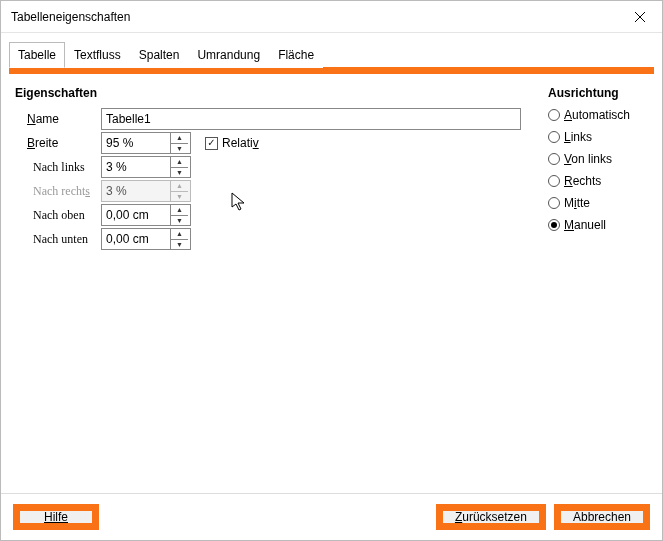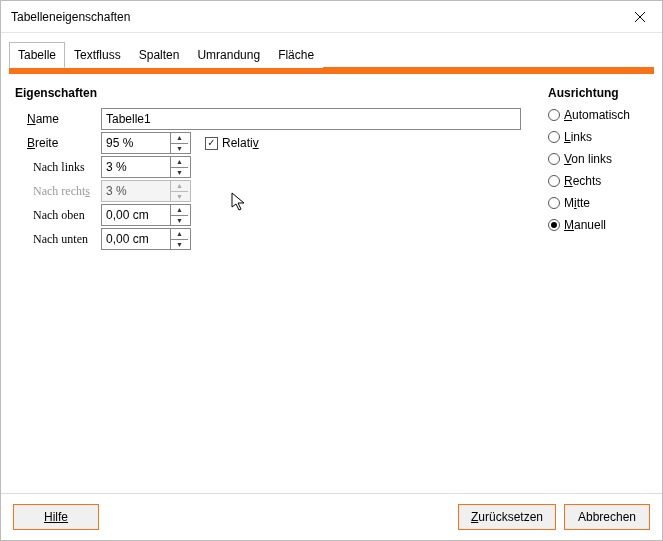--- a/index.html
+++ b/index.html
@@ -174,21 +174,21 @@
     border-top: 1px solid #ddd;
     padding: 10px 12px;
     display: flex;
     gap: 8px;
     background: #fff;
   }
   .footer .spacer { flex: 1; }
   .btn {
     min-width: 86px;
     height: 26px;
-    border: 1px solid #f97316;
+    border: 7px solid #f97316;
     background: #f0f0f0;
     display: flex;
     align-items: center;
     justify-content: center;
     padding: 0 12px;
     cursor: default;
   }
   .btn.default { border: 2px solid #0078d7; }
 </style>
 </head>

